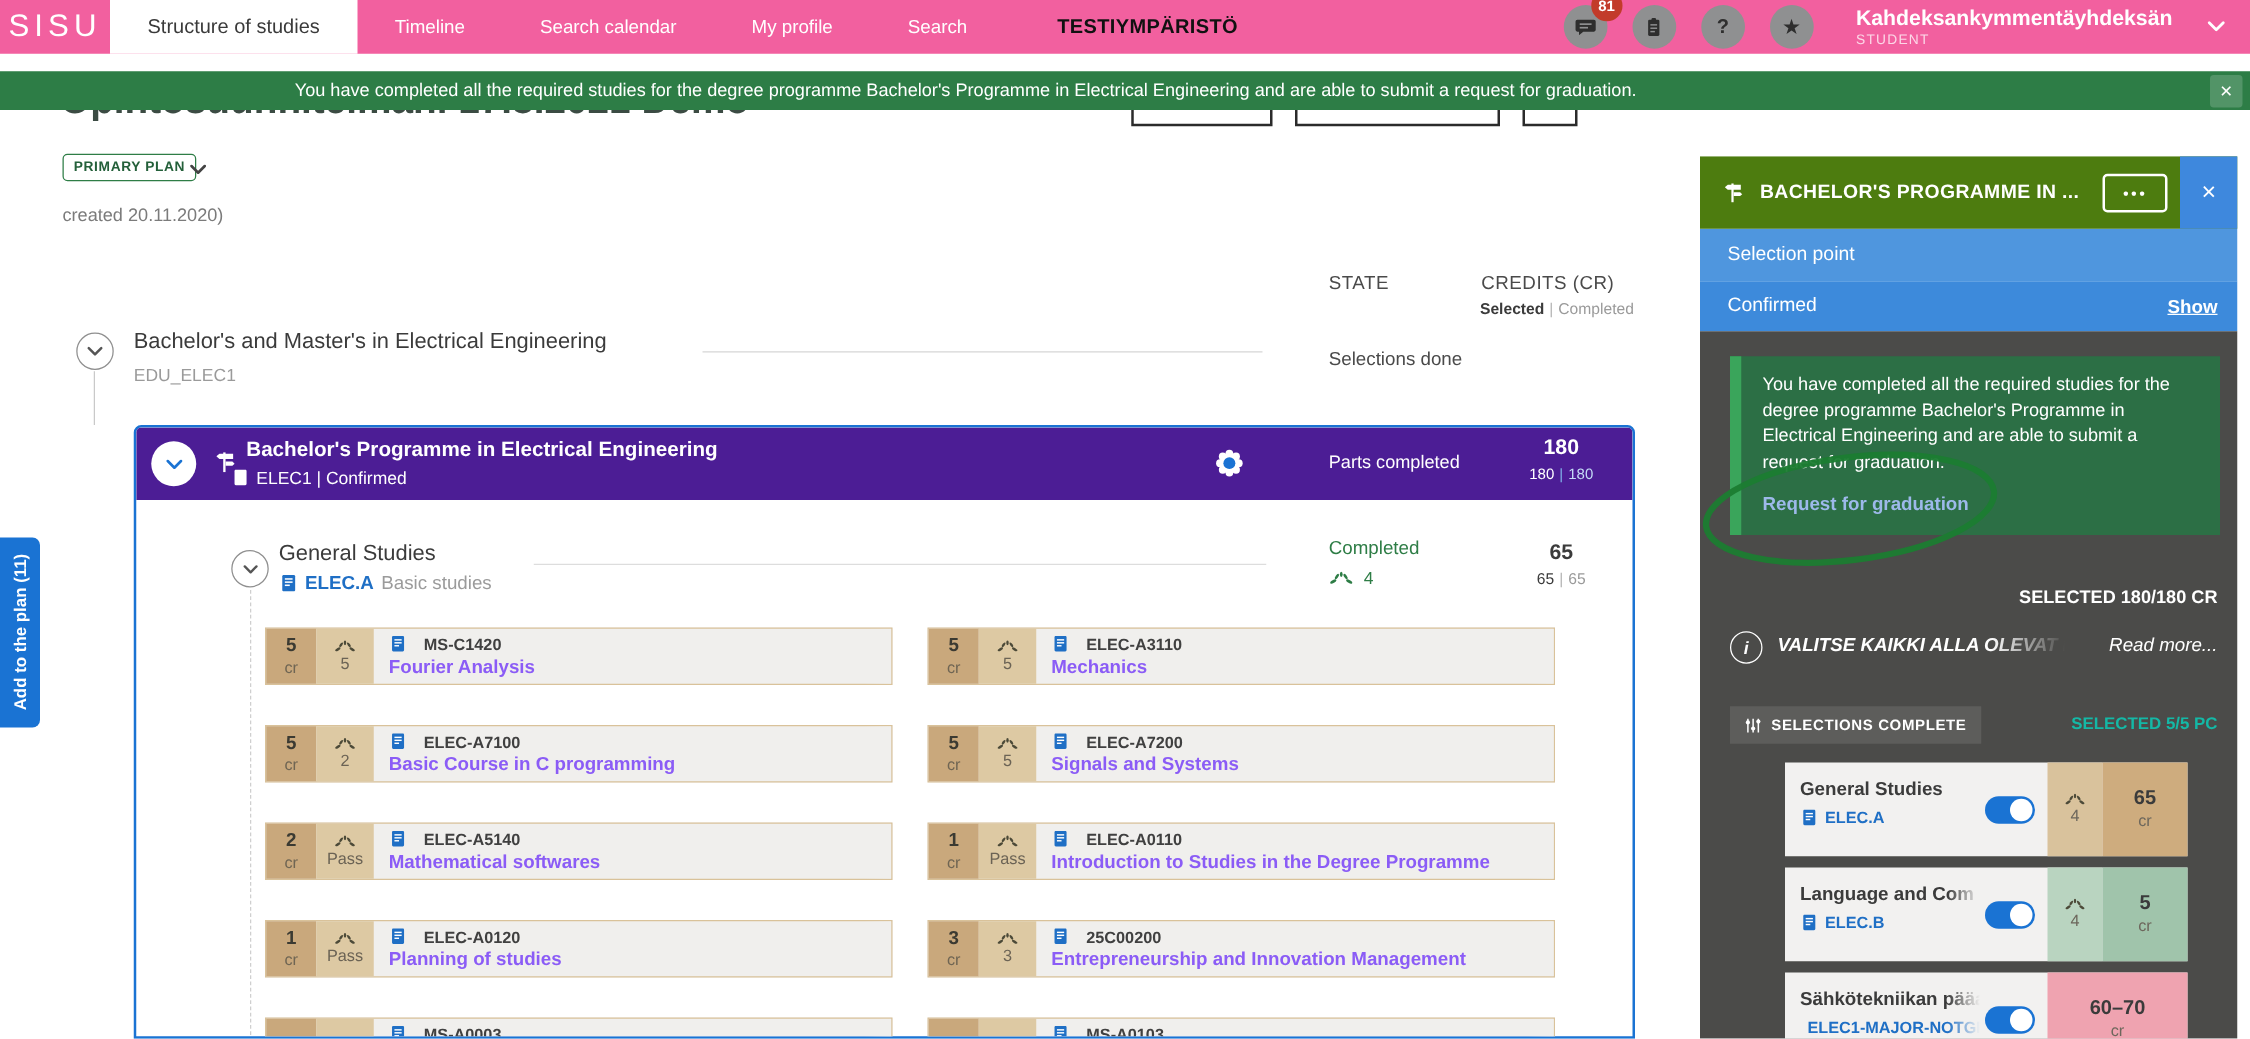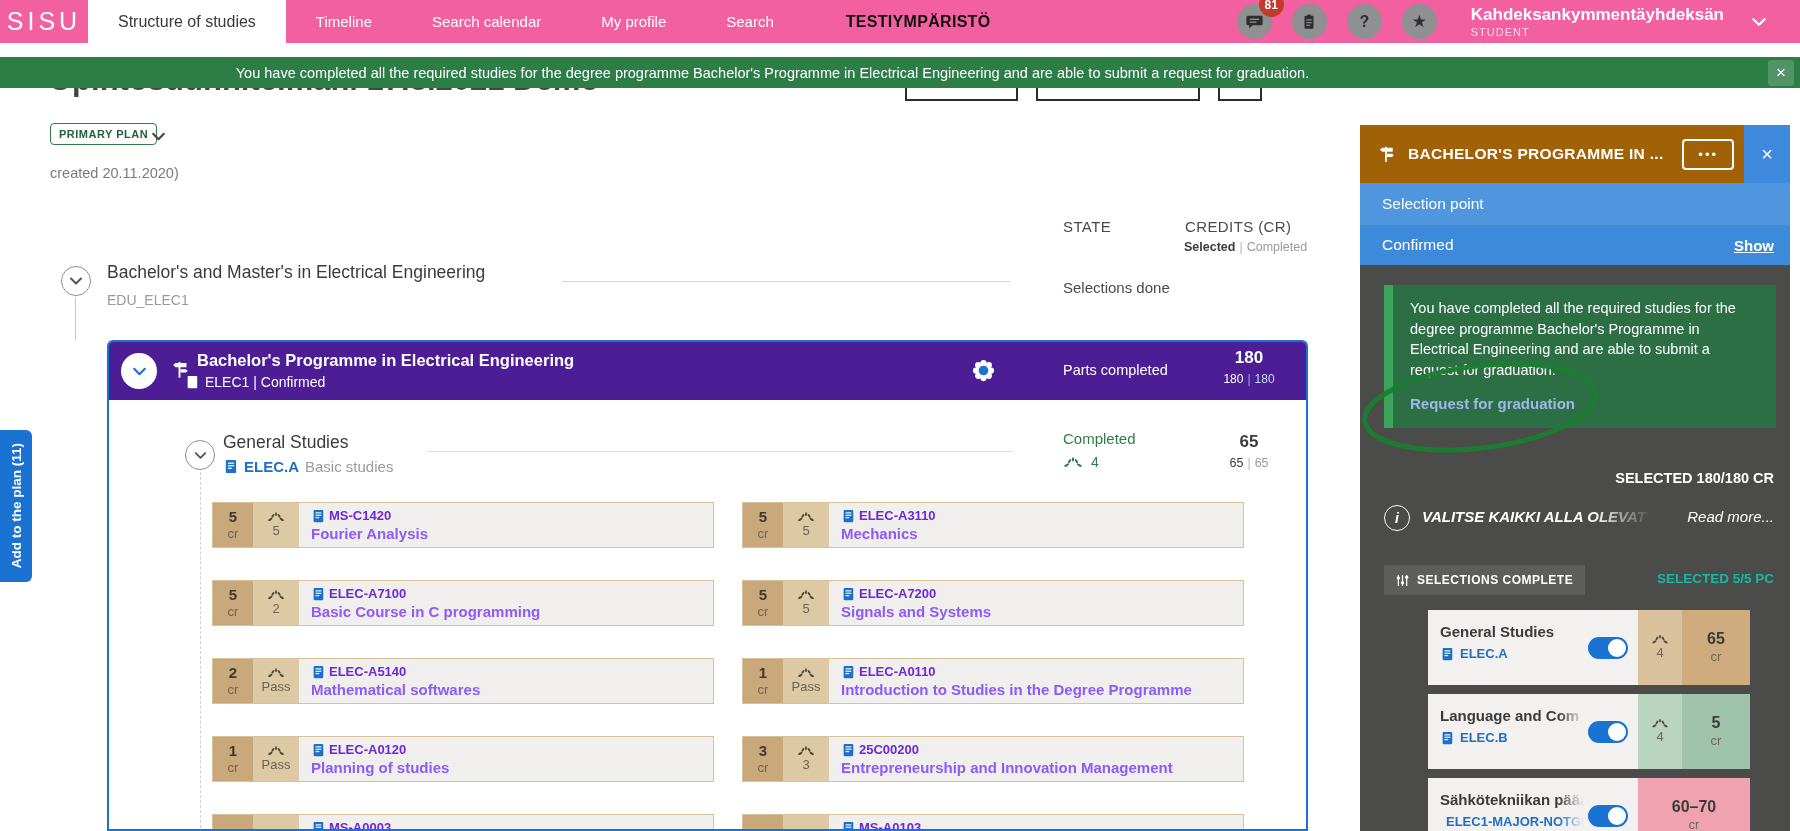--- a/index.html
+++ b/index.html
@@ -9,21 +9,21 @@
     -webkit-font-smoothing:antialiased;
   }
   svg.ic{display:inline-block;vertical-align:middle;}
 
   
   .navbar{position:absolute;top:0;left:0;width:1800px;height:43px;background:#f2609f;display:flex;align-items:stretch;z-index:30;}
   .logo{width:88px;display:flex;align-items:center;justify-content:center;color:#fff;font-size:25px;letter-spacing:4px;font-weight:400;cursor:pointer;}
   .tab{display:flex;align-items:center;padding:0 30px;color:#fff;font-size:15px;cursor:pointer;}
   .tab.active{background:#fff;color:#3a3a3a;font-size:16px;}
   .env{display:flex;align-items:center;color:#111;font-weight:bold;font-size:16px;margin-left:42px;letter-spacing:.3px;}
-  .nav-right{margin-left:auto;display:flex;align-items:center;gap:20px;padding-right:32px;}
+  .nav-right{margin-left:auto;display:flex;align-items:center;gap:20px;padding-right:18px;}
   .nav-icon{width:35px;height:35px;border-radius:50%;background:#8f9091;color:#2e2e2e;display:flex;align-items:center;justify-content:center;position:relative;cursor:pointer;flex:none;}
   .nav-icon .badge{position:absolute;top:-12px;right:-12px;min-width:25px;height:25px;border-radius:50%;background:#c23b2a;color:#fff;font-size:12px;font-weight:bold;display:flex;align-items:center;justify-content:center;}
   .userbox{margin-left:14px;cursor:pointer;}
   .user-name{color:#fff;font-weight:bold;font-size:17px;line-height:19px;}
   .user-role{color:rgba(255,255,255,.75);font-size:11px;letter-spacing:1px;margin-top:2px;}
   .nav-chev{color:#fff;margin-left:6px;cursor:pointer;}
 
   
   .banner{position:absolute;top:57px;left:0;width:1800px;height:31px;background:#2d7d46;z-index:25;display:flex;align-items:center;}
   .banner-text{width:1545px;text-align:center;color:#fff;font-size:14.5px;}
@@ -86,31 +86,31 @@
   .mod-connector{position:absolute;top:130px;left:91px;width:0;height:361px;border-left:1px dashed #cfcfcf;}
 
   
   .course{position:absolute;width:502px;height:46px;background:#f0efed;border:1px solid #d9c29a;box-sizing:border-box;display:flex;cursor:pointer;}
   .course .c-credits{width:40px;flex:none;background:#c9a87c;display:flex;flex-direction:column;align-items:center;justify-content:center;line-height:1.25;}
   .course .c-credits .v{font-size:15px;font-weight:bold;color:#3b3a32;}
   .course .c-credits .u{font-size:13px;color:#6f6553;}
   .course .c-grade{width:46px;flex:none;background:#ddc9a3;display:flex;flex-direction:column;align-items:center;justify-content:center;line-height:1.2;}
   .course .c-grade .v{font-size:13px;color:#6b6355;}
   .course .c-body{flex:1;min-width:0;padding:5px 10px 0 12px;overflow:hidden;position:relative;}
-  .course .c-code{font-size:13px;font-weight:bold;color:#6d28d9;display:flex;align-items:flex-end;gap:4px;white-space:nowrap;}
+  .course .c-code{font-size:13px;font-weight:bold;color:#404040;display:flex;align-items:flex-start;gap:14px;white-space:nowrap;}
   .course .c-title{font-size:15px;font-weight:bold;color:#8b5cf6;white-space:nowrap;overflow:hidden;margin-top:2px;}
   .course .c-body::after{content:"";position:absolute;top:0;right:0;width:22px;height:100%;background:linear-gradient(to right,rgba(240,239,237,0),#f0efed);}
 
   
   .dock-tab{position:absolute;top:430px;left:0;width:32px;height:152px;background:#1a73d3;border-radius:0 6px 6px 0;display:flex;align-items:center;justify-content:center;cursor:pointer;}
   .dock-tab span{writing-mode:vertical-rl;transform:rotate(180deg);color:#fff;font-weight:bold;font-size:13.5px;white-space:nowrap;}
 
   
   .sidebar{position:absolute;top:125px;left:1360px;width:430px;height:706px;overflow:hidden;z-index:20;}
-  .sb-header{position:relative;height:58px;background:#a16207;display:flex;align-items:center;color:#fff;}
+  .sb-header{position:relative;height:58px;background:#4d7c0f;display:flex;align-items:center;color:#fff;}
   .sb-sign{margin:0 12px 0 16px;}
   .sb-title{font-weight:bold;font-size:15.5px;letter-spacing:.3px;flex:1;white-space:nowrap;overflow:hidden;}
   .sb-more{border:2px solid #fff;border-radius:4px;color:#fff;background:transparent;font-size:13px;letter-spacing:2px;padding:6px 14px;margin-right:10px;cursor:pointer;font-family:inherit;}
   .sb-close{width:46px;height:58px;background:#3e88dd;color:#fff;font-size:20px;display:flex;align-items:center;justify-content:center;cursor:pointer;flex:none;}
   .sb-row1{height:42px;background:#4f96de;color:#fff;font-size:15.5px;display:flex;align-items:center;padding-left:22px;}
   .sb-row2{height:40px;background:#3d8adb;color:#fff;font-size:15.5px;display:flex;align-items:center;padding:0 16px 0 22px;}
   .sb-show{margin-left:auto;color:#fff;font-weight:bold;text-decoration:underline;font-size:15px;cursor:pointer;}
   .sb-body{position:relative;height:566px;background:#4b4b49;}
 
   .notice{position:absolute;top:20px;left:24px;width:392px;box-sizing:border-box;background:#2c6f45;border-left:9px solid #3aa55b;padding:13px 16px 15px 17px;}

